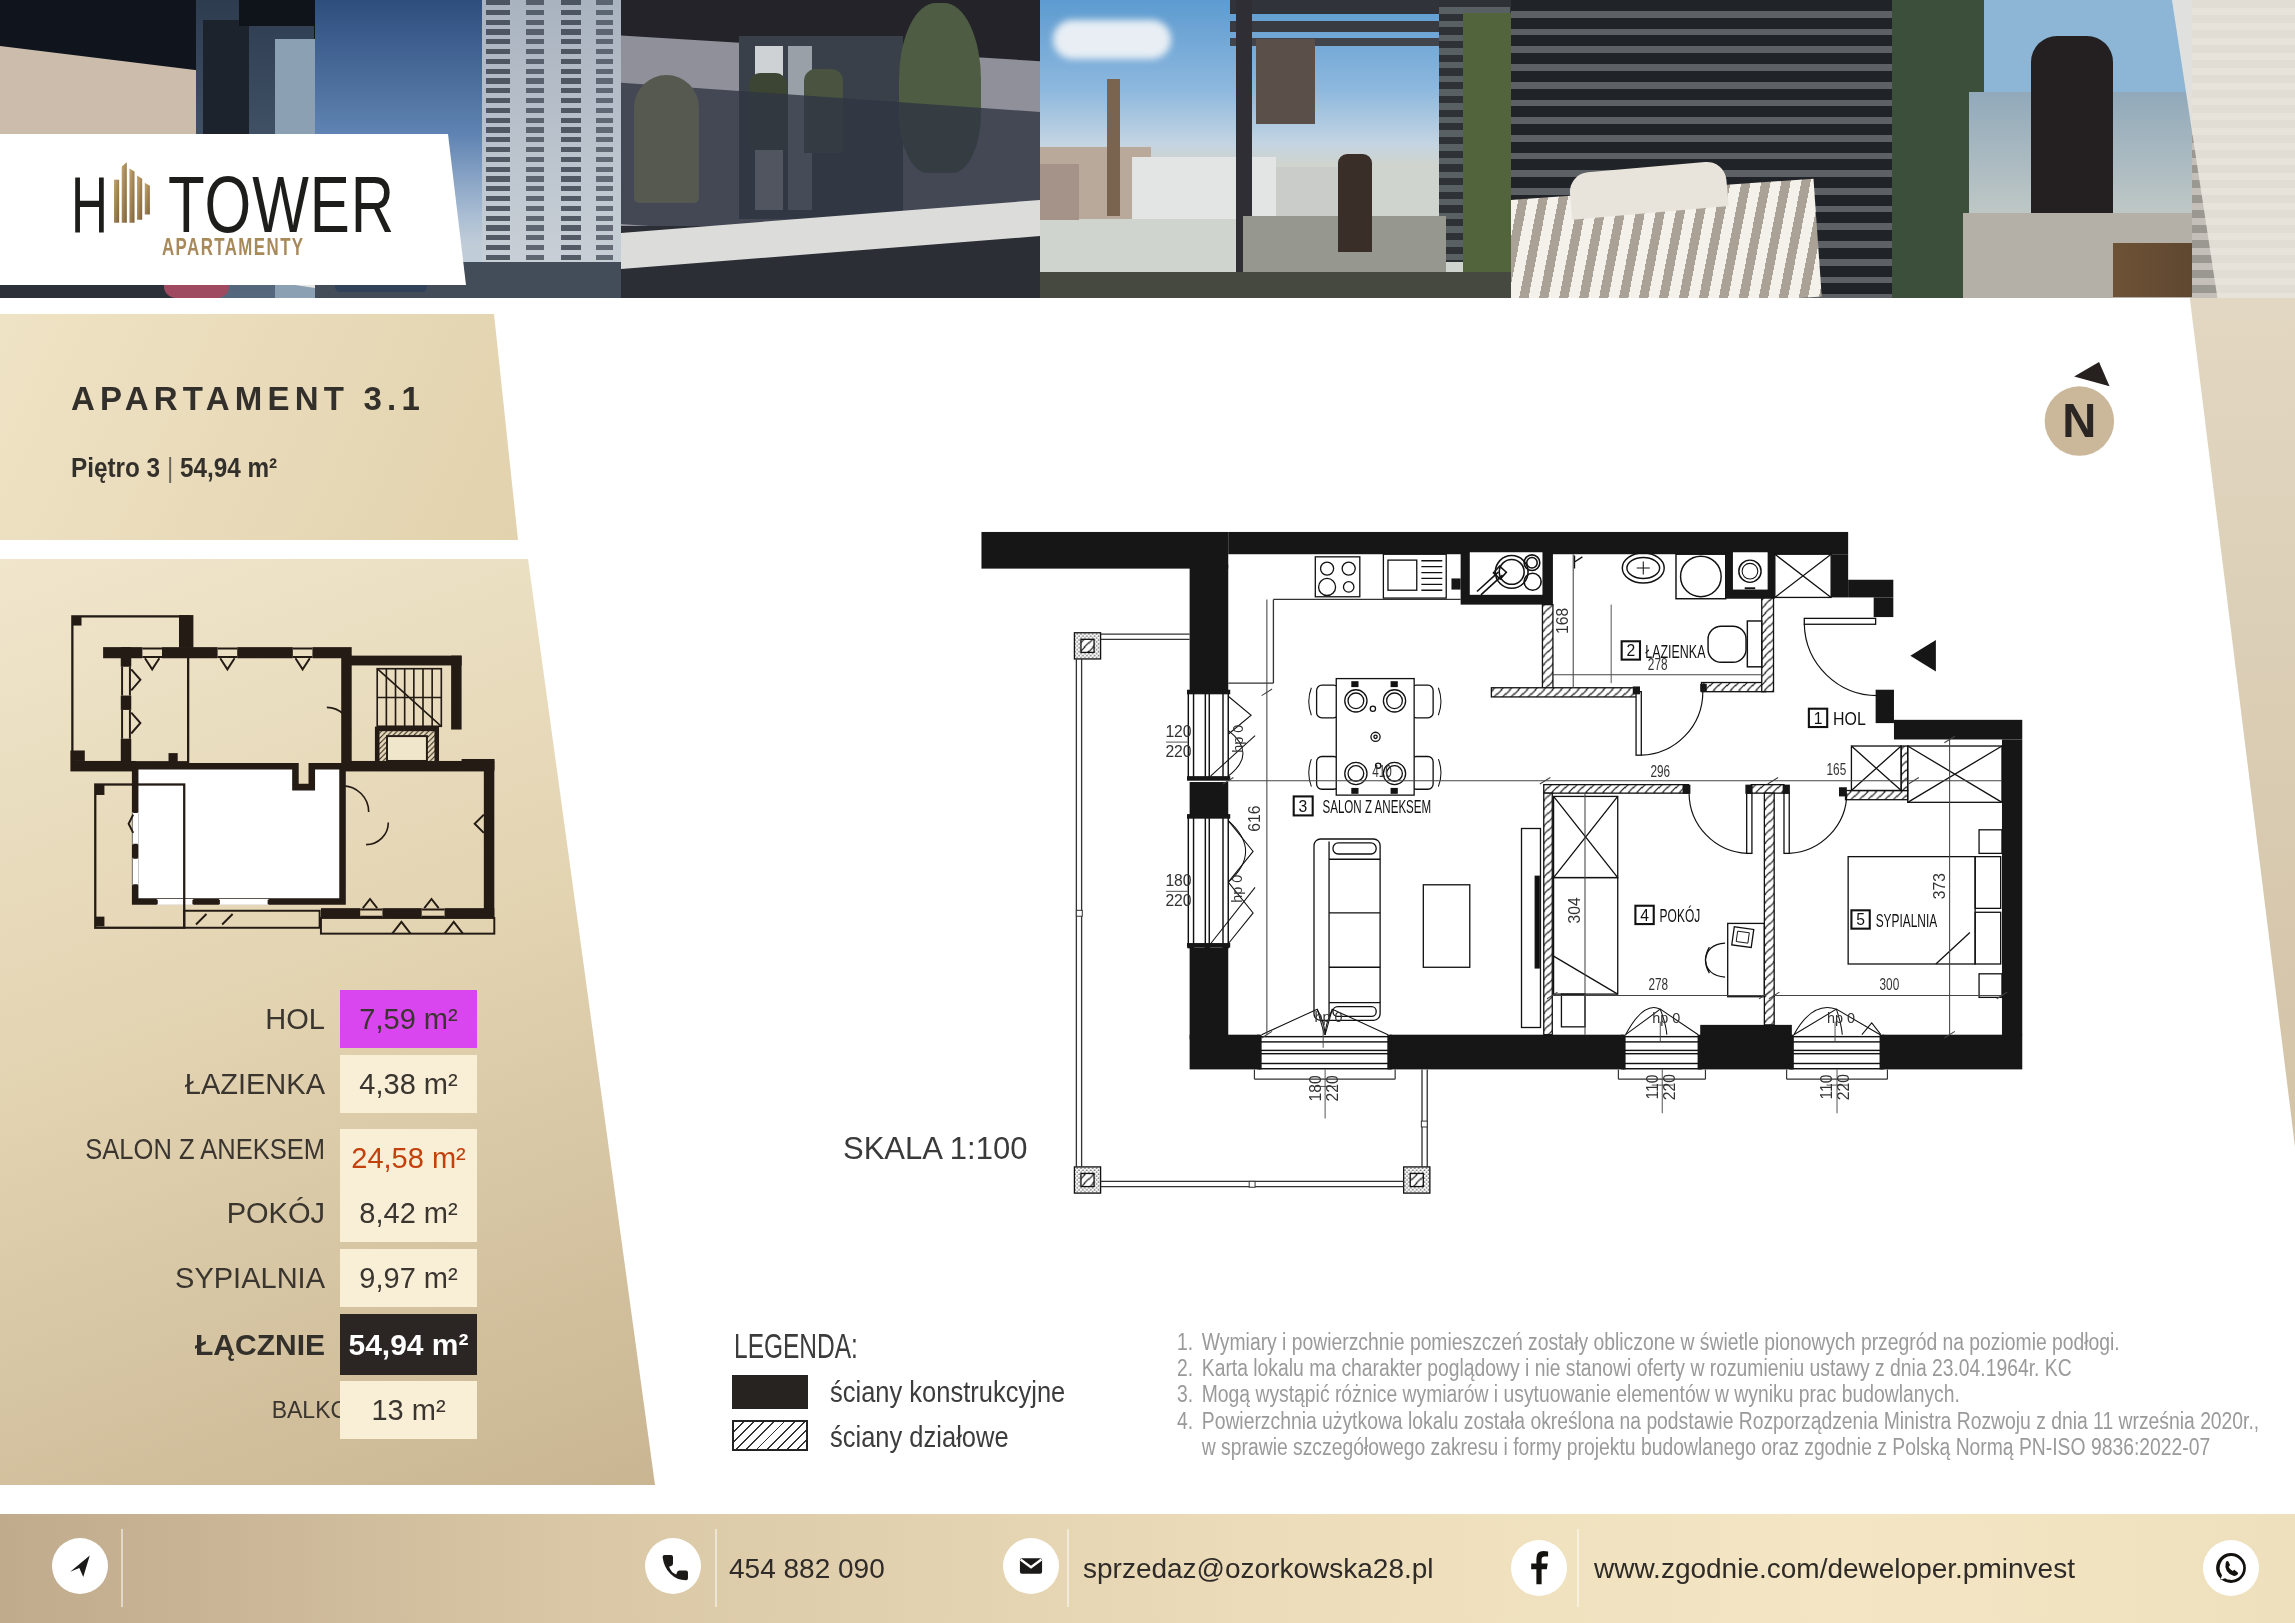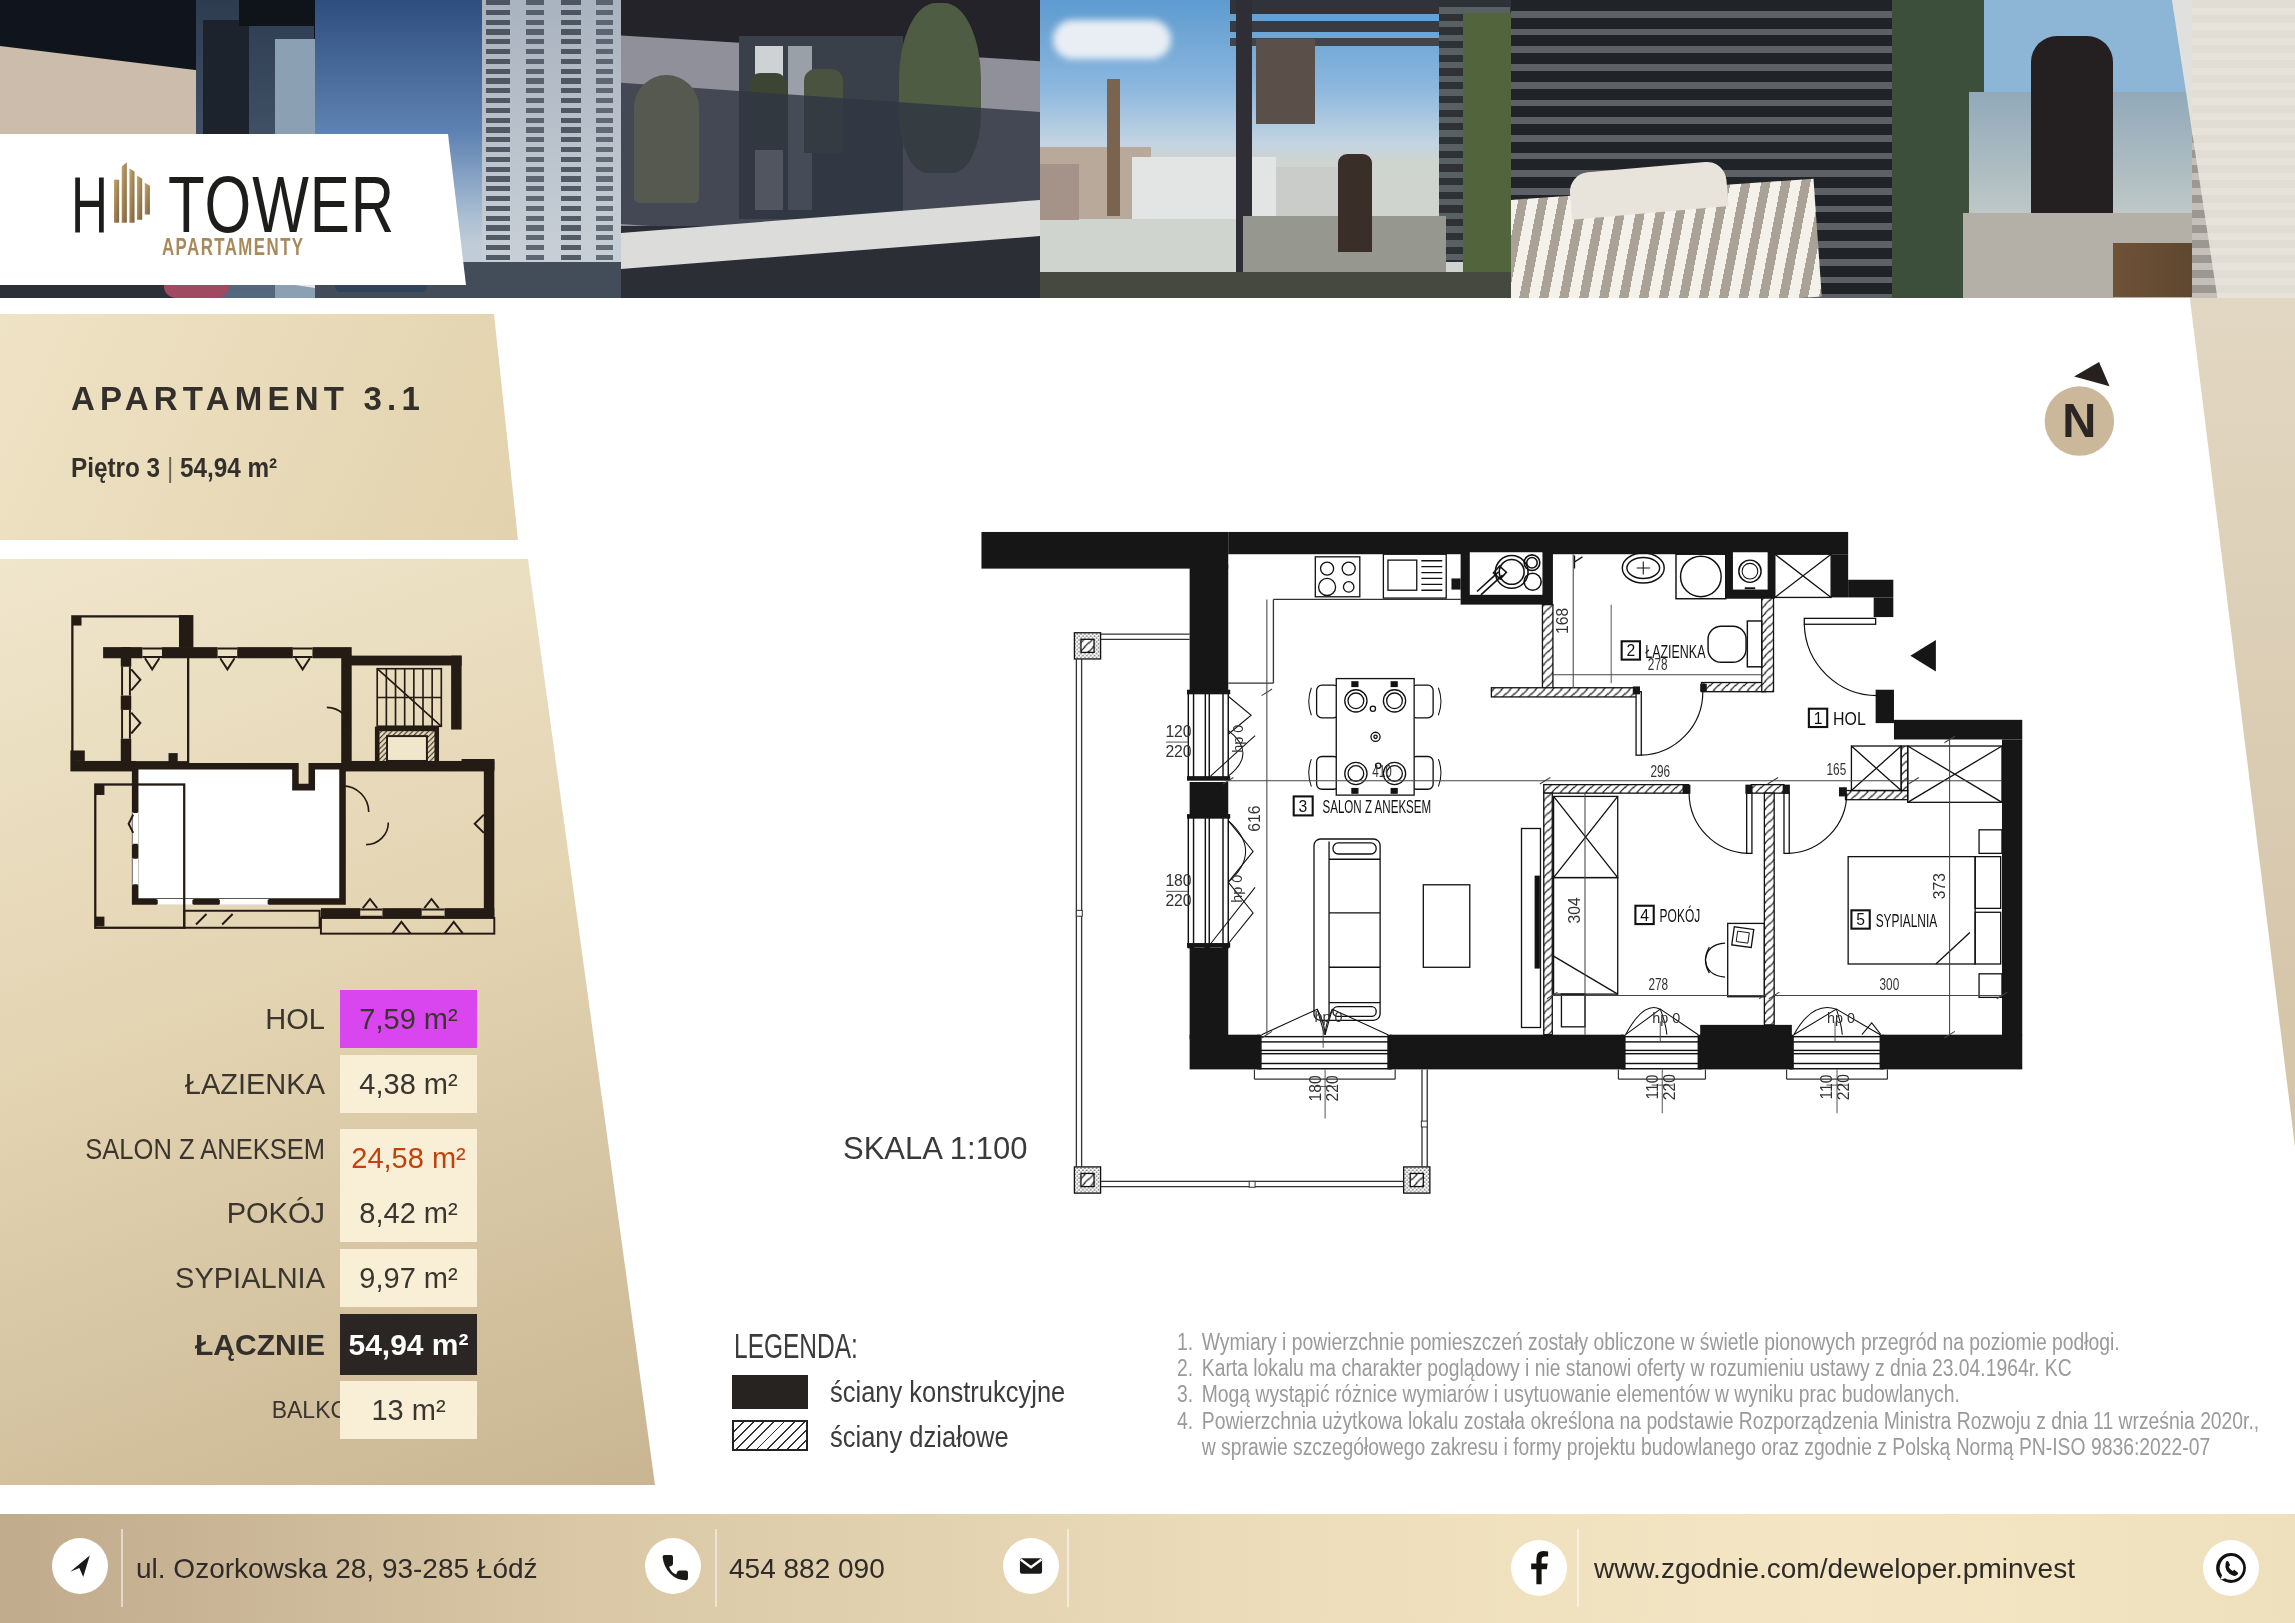--- a/index.html
+++ b/index.html
@@ -175,33 +175,33 @@
 <div class="abs" style="left:0;top:1514px;width:2295px;height:109px;background:linear-gradient(90deg,#c0ab8d 0%,#d9c7a5 25%,#ecdcba 55%,#f4e6c4 80%,#efe0bd 100%);">
   <div class="abs" style="left:121px;top:15px;width:2px;height:78px;background:rgba(255,255,255,0.5);"></div>
   <div class="abs" style="left:715px;top:15px;width:2px;height:78px;background:rgba(255,255,255,0.5);"></div>
   <div class="abs" style="left:1067px;top:15px;width:2px;height:78px;background:rgba(255,255,255,0.5);"></div>
   <div class="abs" style="left:1577px;top:15px;width:2px;height:78px;background:rgba(255,255,255,0.5);"></div>
 
   <svg class="abs" style="left:52px;top:24px;" width="56" height="56" viewBox="0 0 86 86">
     <circle cx="43" cy="43" r="43" fill="#fff"></circle>
     <path d="M28 52 L58 27 L48 60 L42 46 Z" fill="#1c1a18"></path>
   </svg>
-  <div class="abs" style="left:136px;top:1.3px;width:458px;height:107px;font-size:28px;color:#2f2b28;display:flex;align-items:center;">ul. Ozorkowska 28, 93-285 Łódź</div>
 
   <svg class="abs" style="left:645px;top:24px;" width="56" height="56" viewBox="0 0 86 86">
     <circle cx="43" cy="43" r="43" fill="#fff"></circle>
     <path d="M30 26 h10 q3 0 3 3 v10 q0 3 -3 4 l-3 1 q3 9 11 12 l1 -3 q1 -3 4 -3 h10 q3 0 3 3 v9 q0 3 -3 3 q-14 0 -24 -10 q-10 -10 -12 -26 q0 -3 3 -3 z" fill="#1c1a18"></path>
   </svg>
   <div class="abs" style="left:729px;top:1.3px;width:262px;height:107px;font-size:28px;color:#2f2b28;display:flex;align-items:center;">454 882 090</div>
 
   <svg class="abs" style="left:1003px;top:24px;" width="56" height="56" viewBox="0 0 86 86">
     <circle cx="43" cy="43" r="43" fill="#fff"></circle>
     <rect x="26" y="31" width="34" height="24" rx="3" fill="#1c1a18"></rect>
     <path d="M27 33 L43 45 L59 33" stroke="#fff" stroke-width="3.6" fill="none"></path>
   </svg>
+  <div class="abs" style="left:1083px;top:1.3px;width:393px;height:107px;font-size:28px;color:#2f2b28;display:flex;align-items:center;">sprzedaz@ozorkowska28.pl</div>
 
   <svg class="abs" style="left:1511px;top:25.5px;" width="56" height="56" viewBox="0 0 86 86">
     <circle cx="43" cy="43" r="43" fill="#fff"></circle>
     <path d="M47 68 V45 h8 l1.4 -9 H47 v-6 q0 -4.5 4.8 -4.5 H57 v-8 q-2.6 -0.6 -7 -0.6 q-11 0 -11 11.5 V36 h-8 v9 h8 v23 z" fill="#14120f"></path>
   </svg>
   <div class="abs" style="left:1594px;top:1.3px;width:524px;height:107px;font-size:28px;color:#2f2b28;display:flex;align-items:center;">www.zgodnie.com/deweloper.pminvest</div>
 
   <svg class="abs" style="left:2203px;top:25.5px;" width="56" height="56" viewBox="0 0 94 94">
     <circle cx="47" cy="47" r="47" fill="#fff"></circle>
     <path d="M47 22 a25 25 0 1 0 0 50 a25 25 0 0 0 0 -50 z M47 27 a20 20 0 1 1 -10 37 l-8 3 3 -8 a20 20 0 0 1 15 -32 z" fill="#14120f"></path>

